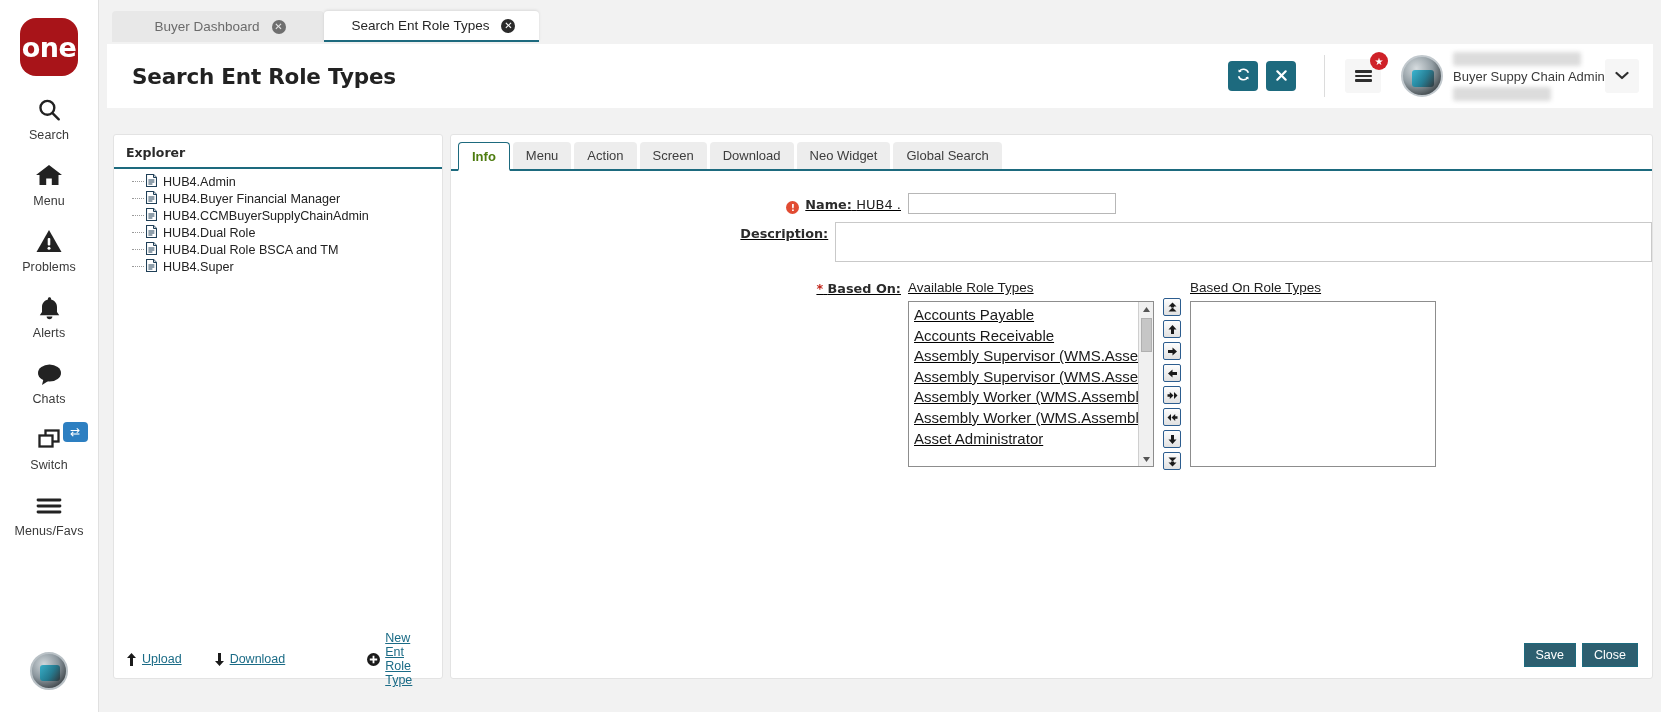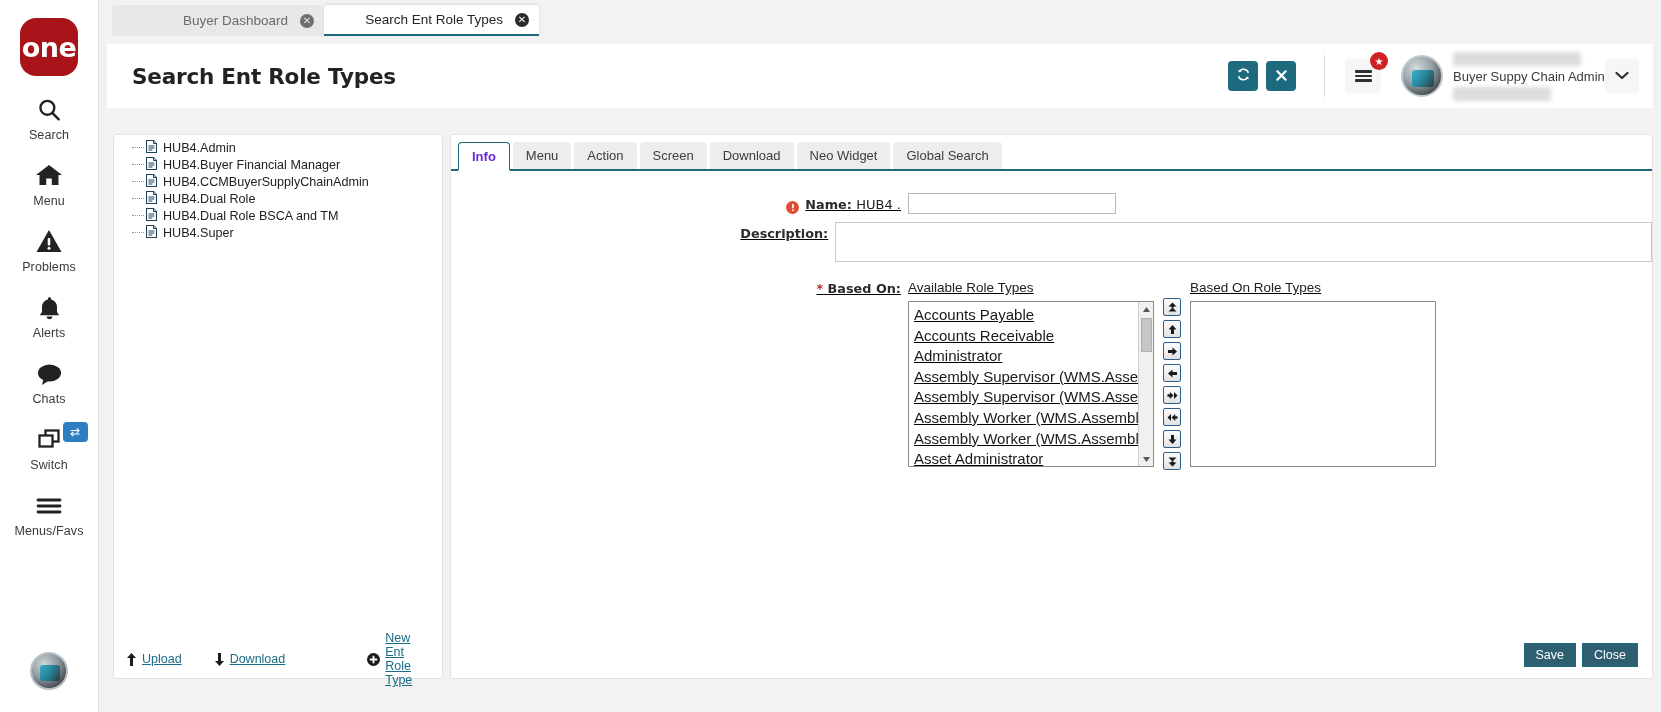--- a/index.html
+++ b/index.html
@@ -51,25 +51,25 @@
     background: linear-gradient(120deg, #1fa7c4 0%, #11748c 55%, #2b3135 100%);
     opacity: .85;
   }
 
   
   .tabstrip {
     position: absolute; left: 99px; top: 0; right: 0; height: 44px;
     background: #f2f2f2;
   }
   .browser-tab {
-    position: absolute; top: 5px; height: 31px;
+    position: absolute; top: 11px; height: 31px;
     background: #e8e8e8; border-radius: 4px 4px 0 0;
     display: flex; align-items: center; padding: 0 10px 0 14px;
     font-size: 13.5px; color: #6b6b6b; cursor: pointer;
-    min-width: 212px; justify-content: flex-end;
+    min-width: 212px; justify-content: center;
   }
   .browser-tab.active {
     background: #ffffff; color: #262626;
     border-bottom: 2px solid #1d6a7e;
     box-shadow: 0 -1px 3px rgba(0,0,0,.10);
   }
   .tab-x {
     width: 14px; height: 14px; border-radius: 50%;
     background: #6f6f6f; color: #e8e8e8;
     font-size: 10px; line-height: 14px; text-align: center;
@@ -155,21 +155,21 @@
     display: flex; align-items: flex-end; height: 31px;
     padding-left: 7px; border-bottom: 2px solid #1d6a7e;
     margin-top: 5px;
   }
   .tab {
     height: 27px; padding: 0 13px; margin-right: 3px;
     background: #ededed; border-radius: 4px 4px 0 0;
     display: flex; align-items: center; font-size: 13px; color: #3d3d3d; cursor: pointer;
   }
   .tab.active {
-    background: #fff; color: #6d28d9; font-weight: 700; height: 29px;
+    background: #fff; color: #4d7c0f; font-weight: 700; height: 29px;
     border: 1px solid #1d6a7e; border-bottom: 2px solid #fff;
     position: relative; top: 2px;
   }
 
   .form { padding: 22px 0 0 0; position: relative; }
   .frow { display: flex; align-items: flex-start; margin-bottom: 8px; text-decoration: underline; }
   .flabel {
     width: 457px; text-align: right; padding-right: 7px;
     font-size: 12.8px; font-weight: 700; color: #2b2b2b; padding-top: 4px;
     font-family: "DejaVu Sans", sans-serif;
@@ -373,20 +373,21 @@
         <span>
           <svg width="14" height="9" viewBox="0 0 14 9" stroke="#2e2e2e" stroke-width="2.2" fill="none" stroke-linecap="round" stroke-linejoin="round">
             <polyline points="1.5,2 7,7 12.5,2"></polyline>
           </svg>
         </span>
       </div>
     </div>
   </div>
 
   <div class="explorer">
+    <div class="explorer-title">Explorer</div>
     <div class="tree" id="tree">
         <div class="tree-row">
           <span class="tree-dash"></span>
           <span><svg class="doc-icon" viewBox="0 0 11 13">
               <path d="M0.5 0.5h7l3 3v9h-10z" fill="#fff" stroke="#1f3f57" stroke-width="1.1"></path>
               <path d="M7.5 0.5v3h3" fill="#cfd8de" stroke="#1f3f57" stroke-width="1"></path>
               <g stroke="#1f3f57" stroke-width="1">
                 <line x1="2.4" y1="6" x2="8.4" y2="6"></line>
                 <line x1="2.4" y1="8" x2="8.4" y2="8"></line>
                 <line x1="2.4" y1="10" x2="6.4" y2="10"></line>
@@ -523,21 +524,20 @@
         </div>
 
         <div class="dual" style="margin-top:0;">
 
           <div>
             <div class="dual-col-label">Available Role Types</div>
             <div class="listbox">
               <div class="lb-items" id="availList">
                   <div class="lb-item">Accounts Payable</div>
                   <div class="lb-item">Accounts Receivable</div>
-                  <div class="lb-item">Administrator</div>
                   <div class="lb-item">Assembly Supervisor (WMS.Assembly Supe</div>
                   <div class="lb-item">Assembly Supervisor (WMS.Assembly Supe</div>
                   <div class="lb-item">Assembly Worker (WMS.Assembly Worker)</div>
                   <div class="lb-item">Assembly Worker (WMS.Assembly Worker)</div>
                   <div class="lb-item">Asset Administrator</div>
                 </div>
               <div class="lb-scroll">
                 <div class="sb-arrow">
                   <svg width="7" height="5" viewBox="0 0 7 5" fill="#555">
                       <path d="M3.5 0 L7 5 L0 5 Z"></path>

